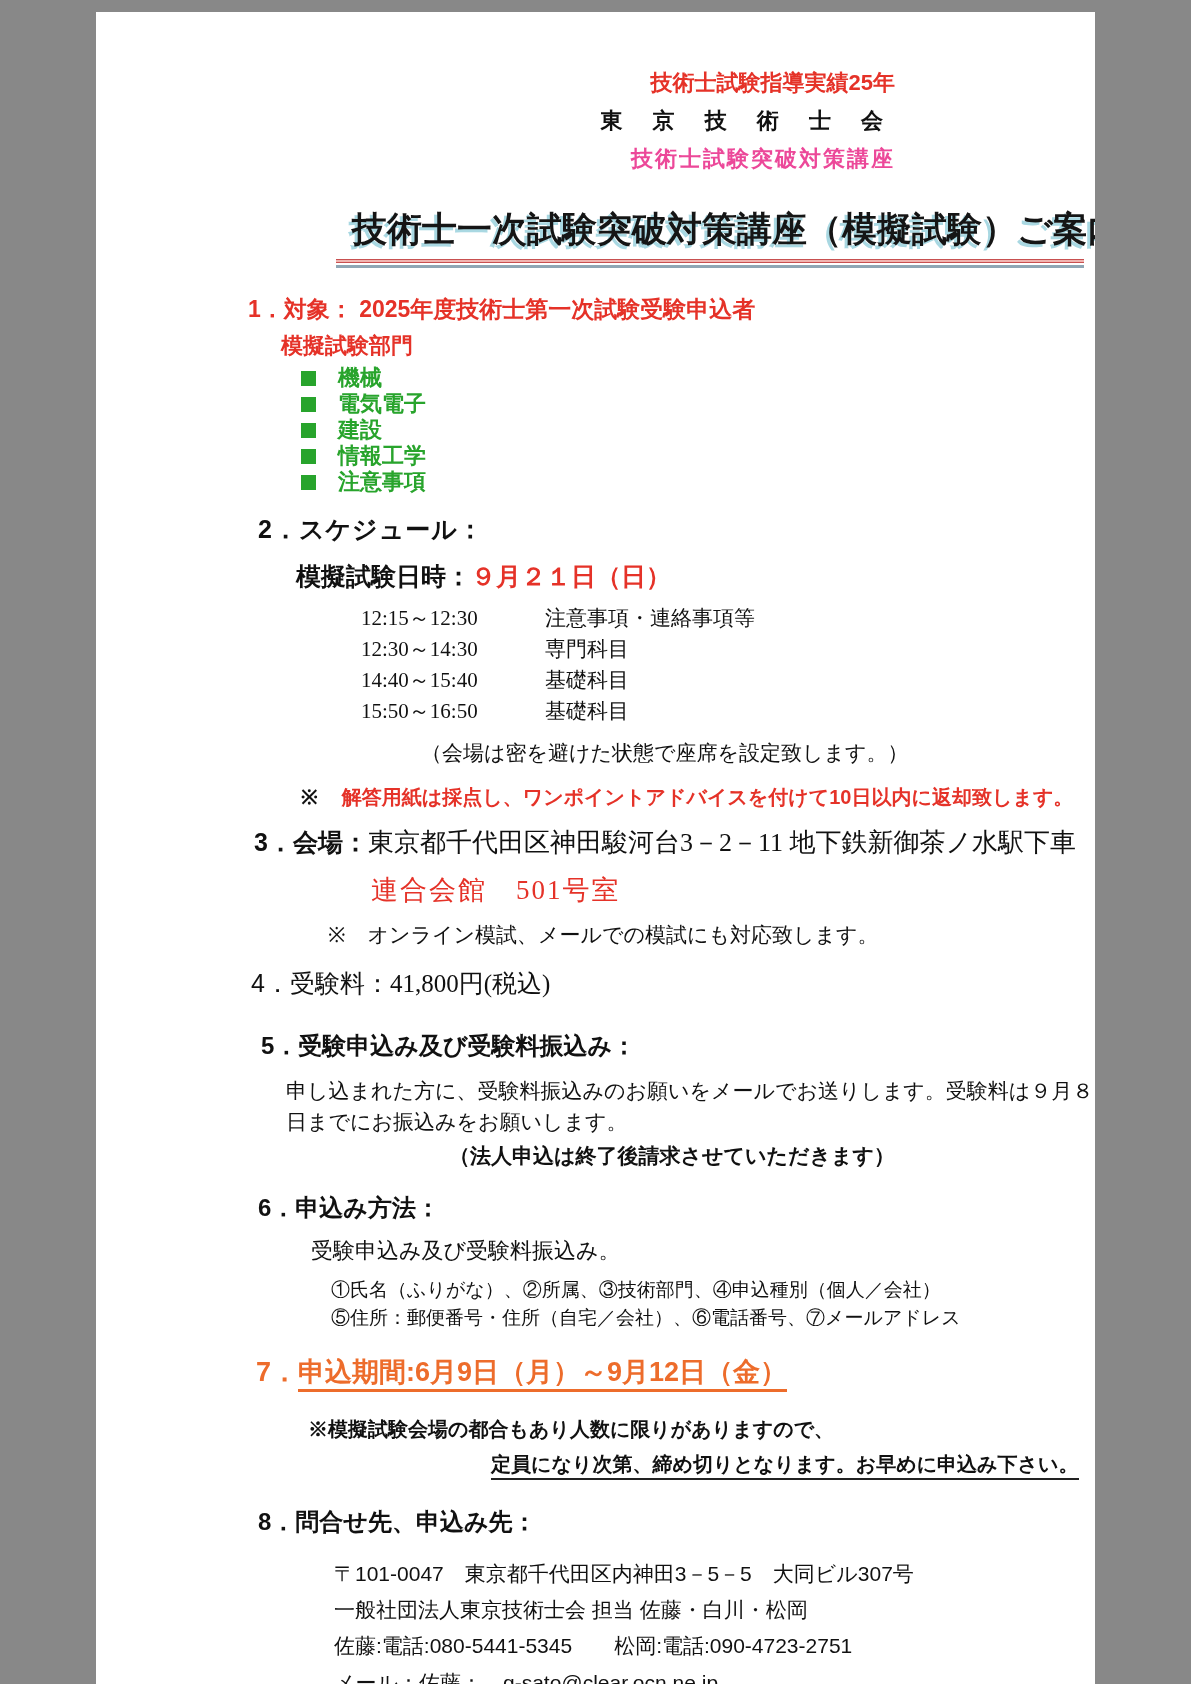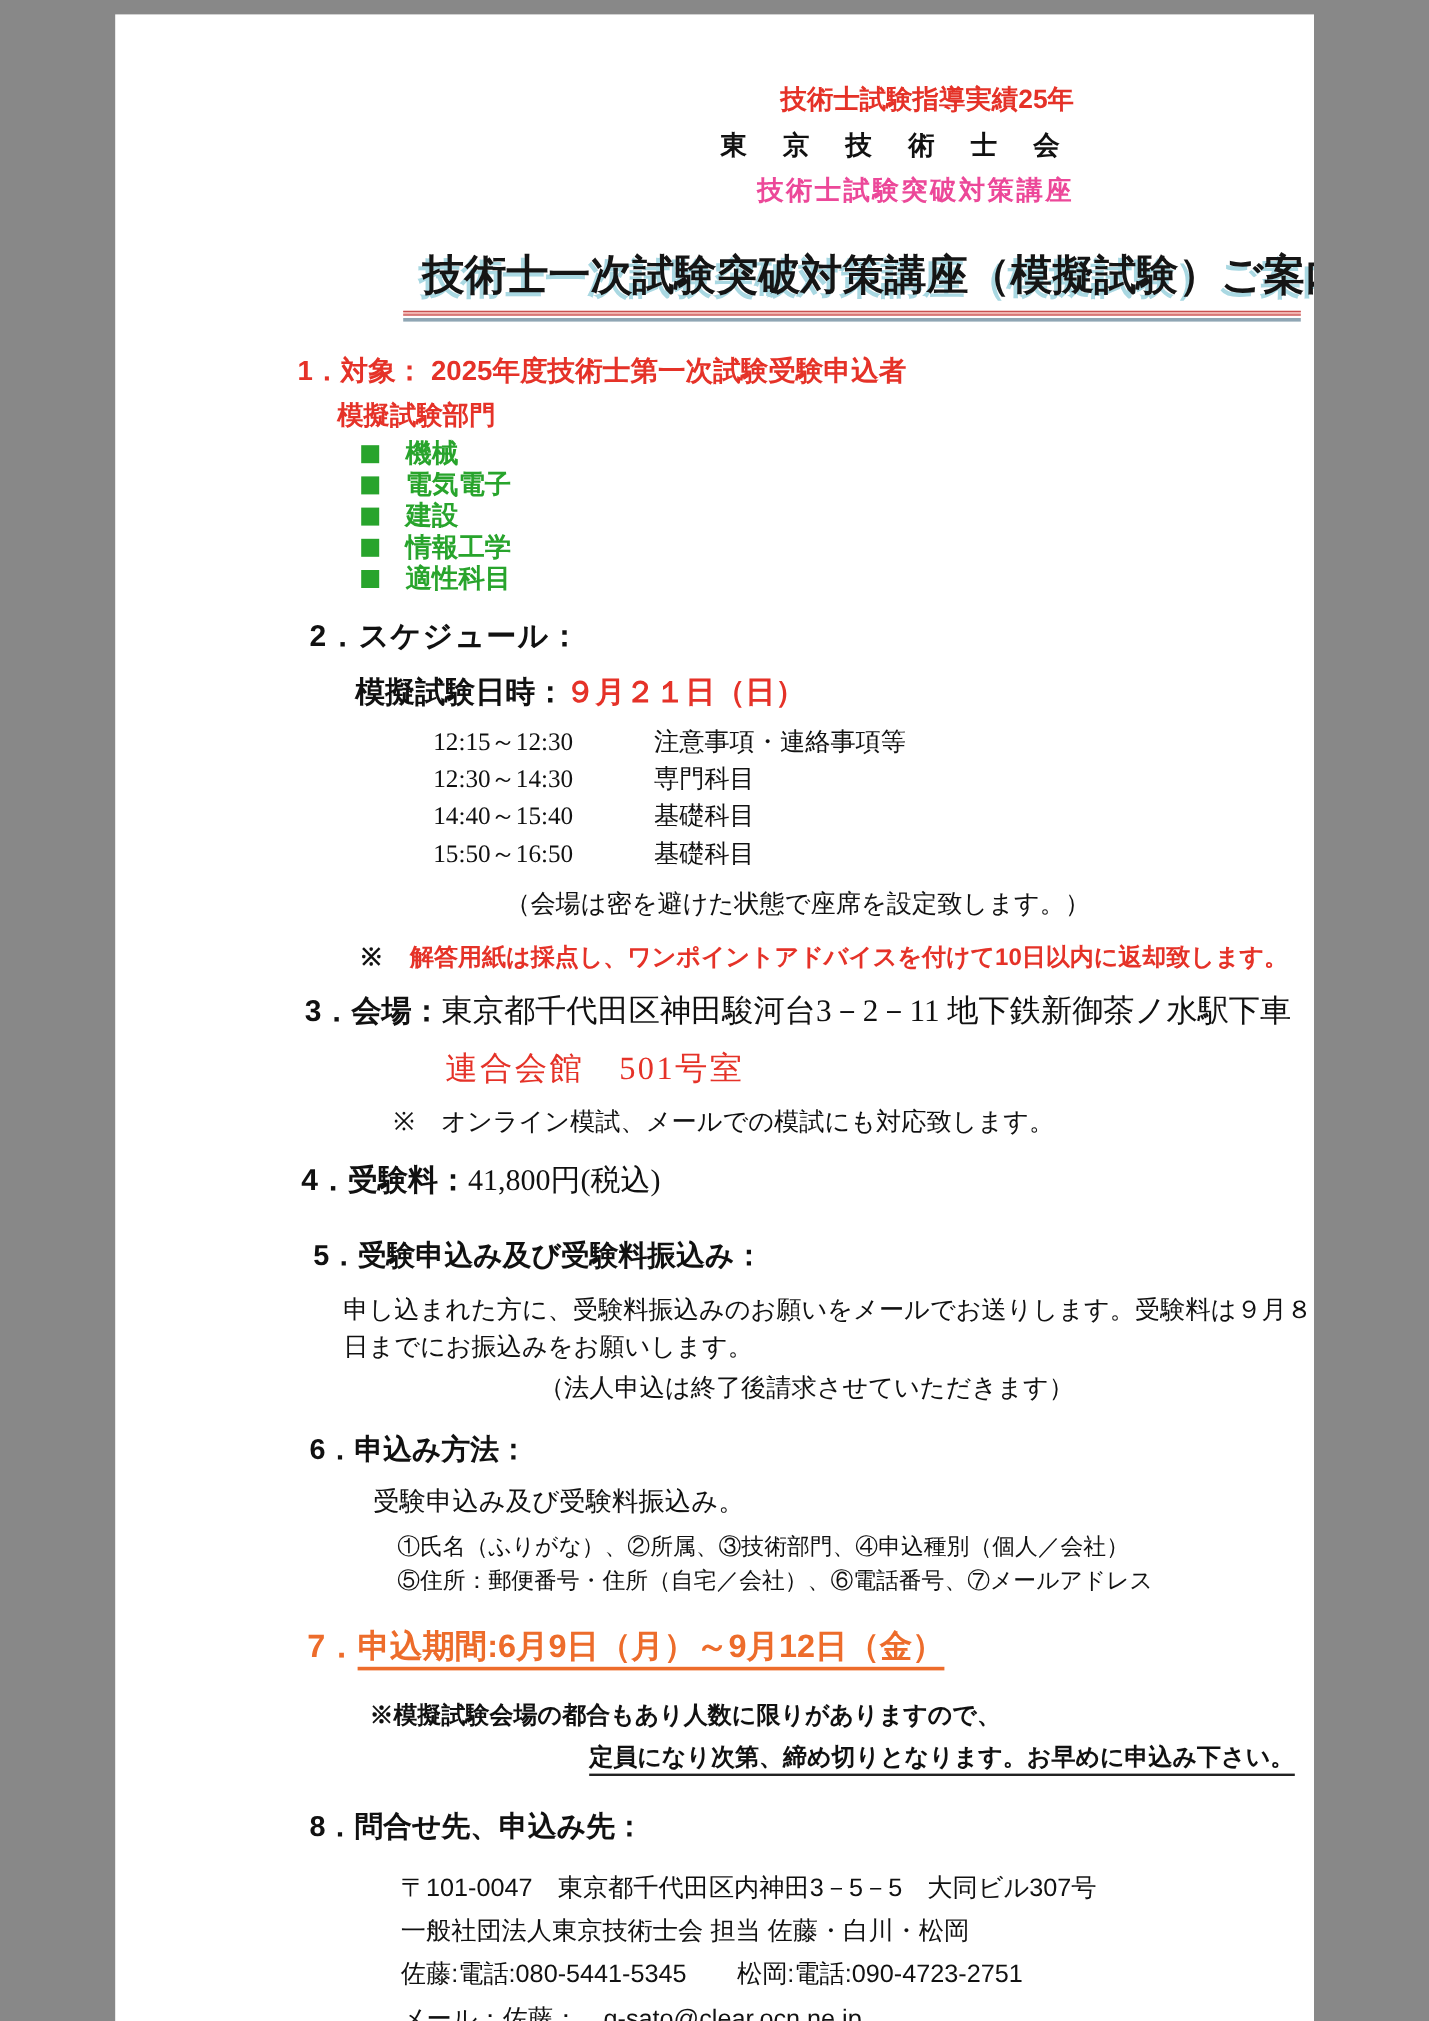--- a/index.html
+++ b/index.html
@@ -54,27 +54,27 @@
   
   .s3-line    { margin:14px 0 0 158px; font-size:25px; white-space:nowrap; }
   .s3-label   { font-weight:bold; font-family:"Liberation Sans",sans-serif; }
   .s3-addr    { font-family:"Liberation Serif",serif; font-size:26px; }
   .s3-venue   { margin:12px 0 0 275px; color:#e53228; font-size:27px; letter-spacing:2px; }
   .s3-note    { margin:12px 0 0 232px; font-size:21px; }
   .s3-note .mark { margin-right:22px; }
 
   
   .s4-line  { margin:18px 0 0 155px; font-size:25px; }
-  .s4-label { font-weight:bold; }
+  .s4-label { font-weight:normal; }
   .s4-fee   { font-family:Liberation Serif, serif; }
 
   
   .s5-heading { margin:30px 0 0 165px; font-size:24px; font-weight:bold; }
   .s5-body    { margin:14px 0 0 190px; font-size:21px; line-height:31px; }
-  .s5-corp    { margin:4px 200px 0 0; text-align:right; font-size:21px; }
+  .s5-corp    { margin:4px 200px 0 0; text-align:right; font-size:21px;font-weight:bold; }
 
   
   .s6-heading { margin:22px 0 0 162px; font-size:24px; font-weight:bold; }
   .s6-instr   { margin:12px 0 0 215px; font-size:22px; }
   .s6-items   { margin:10px 0 0 235px; font-size:19px; line-height:28px; }
 
   
   .s7-heading { margin:22px 0 0 160px; color:#ed6c2b; font-size:27px; font-weight:bold; white-space:nowrap; }
   .s7-heading .ul { border-bottom:3px solid #ed6c2b; padding-bottom:2px; }
   .s7-note1   { margin:26px 0 0 212px; font-size:20px; font-weight:bold; }
@@ -119,21 +119,21 @@
       <div class="dept-item">
         <span class="sq"></span>
         <span>建設</span>
       </div>
       <div class="dept-item">
         <span class="sq"></span>
         <span>情報工学</span>
       </div>
       <div class="dept-item">
         <span class="sq"></span>
-        <span>適性科目</span>
+        <span>注意事項</span>
       </div>
     </div>
   </section>
 
   <section>
     <div class="s2-heading">2．スケジュール：</div>
     <div class="s2-date">
       <span>模擬試験日時：</span><span class="red">９月２１日（日）</span>
     </div>
     <div class="schedule serif">

